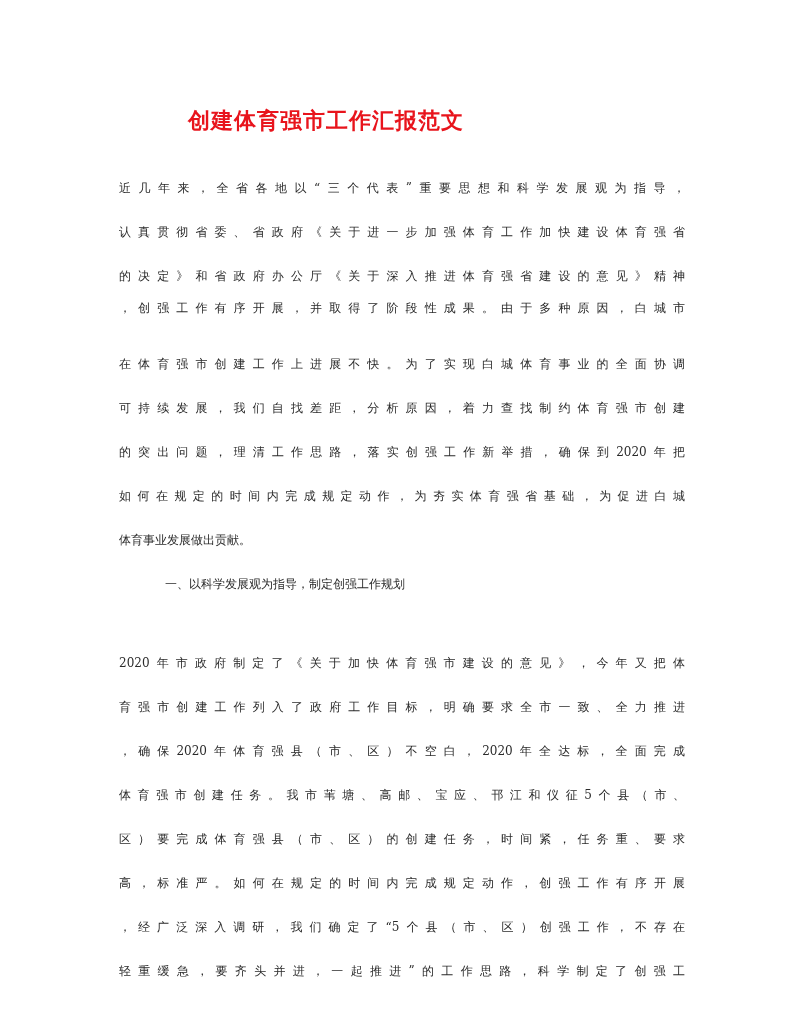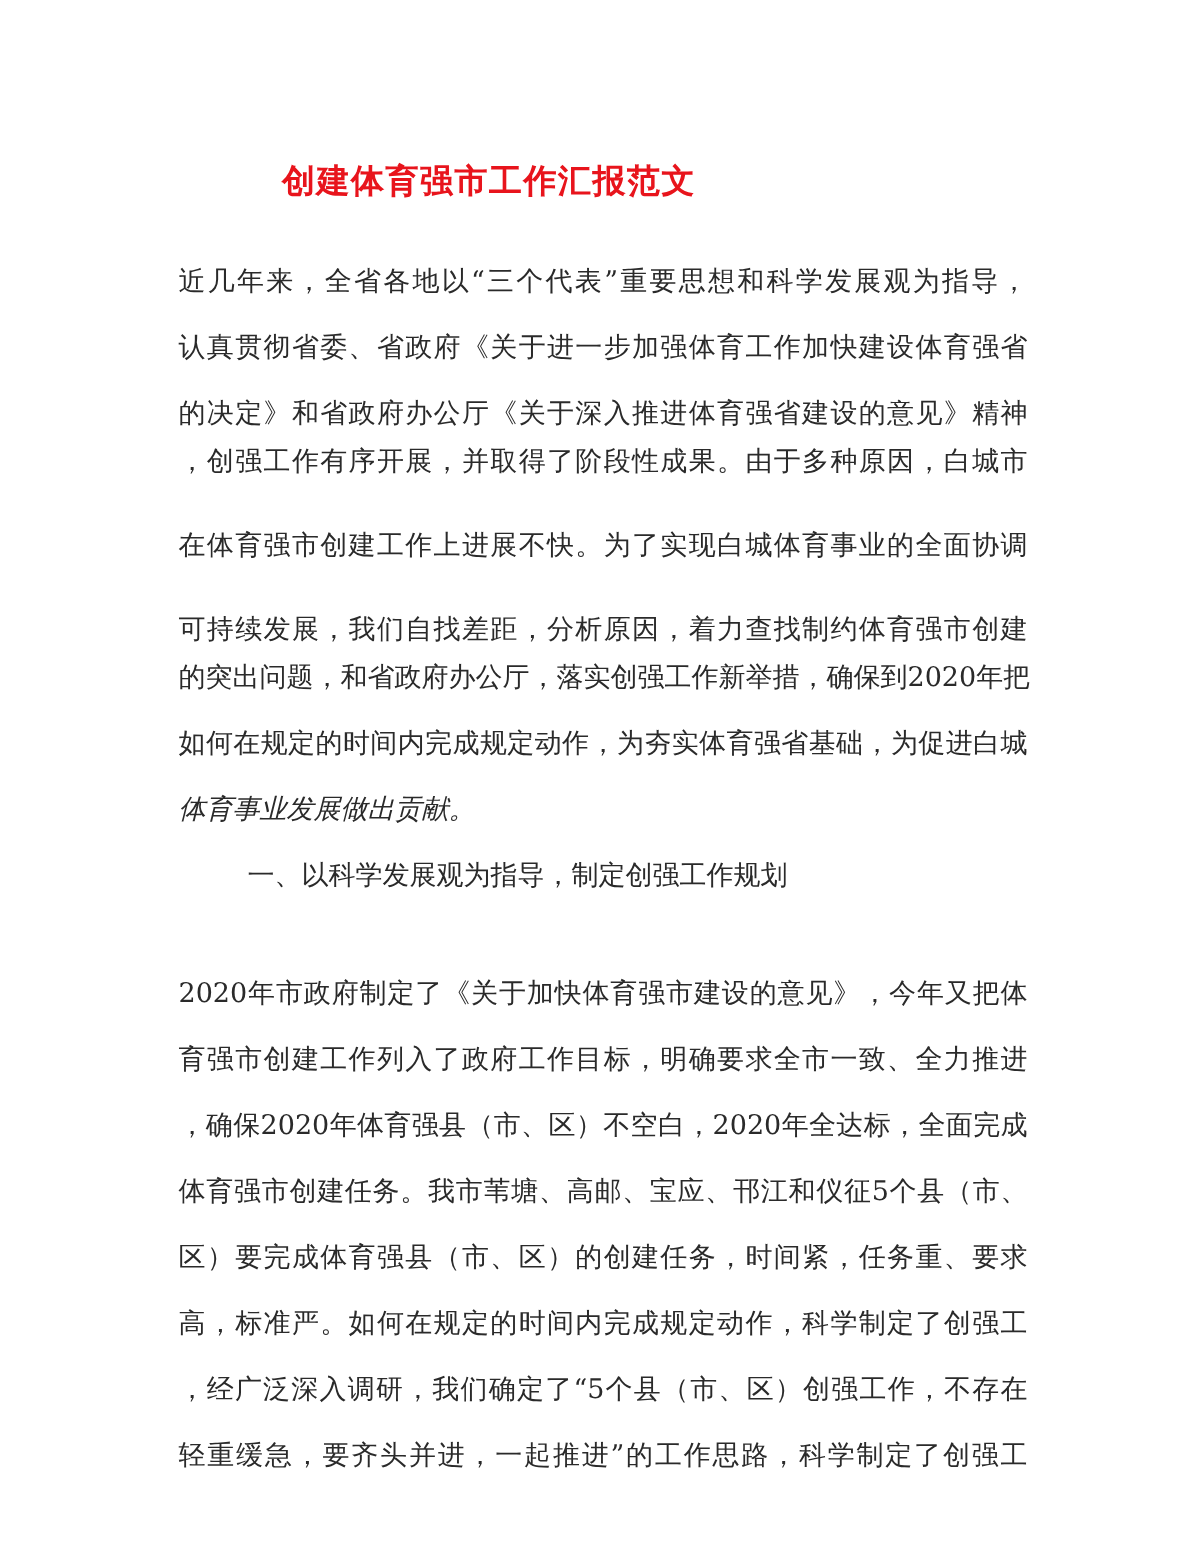--- a/index.html
+++ b/index.html
@@ -1,48 +1,48 @@
 <!DOCTYPE html>
 <html><head>
 <meta charset="utf-8">
 <style>
   html, body { margin: 0; padding: 0; background: #ffffff; }
   body { width: 800px; height: 1035px; position: relative; overflow: hidden;
          font-family: "DejaVu Serif", "Liberation Serif", serif; color: #222; }
   .title { position: absolute; top: 106px; left: 0; width: 652px; text-align: center;
            font-size: 22px; font-weight: bold; color: #e8141c; letter-spacing: 1px;
            font-family: "DejaVu Sans", "Liberation Sans", sans-serif; }
-  .line { position: absolute; left: 119px; width: 566px; font-size: 18px; line-height: 24px;
+  .line { position: absolute; left: 119px; width: 566px; font-size: 12px; line-height: 24px;
           white-space: nowrap; color: #2a2a2a; text-align: justify; text-align-last: justify; }
-  .line.short { text-align-last: left; font-style: italic; }
+  .line.short { text-align-last: left; }
   .line.heading { left: 165px; text-align-last: left; }
 </style>
 </head>
 <body>
 
 <div>
   <div class="title">创建体育强市工作汇报范文</div>
 
   <div>
     <div class="line" style="top:176px">近几年来，全省各地以“三个代表”重要思想和科学发展观为指导，</div>
     <div class="line" style="top:220px">认真贯彻省委、省政府《关于进一步加强体育工作加快建设体育强省</div>
     <div class="line" style="top:264px">的决定》和省政府办公厅《关于深入推进体育强省建设的意见》精神</div>
     <div class="line" style="top:296px">，创强工作有序开展，并取得了阶段性成果。由于多种原因，白城市</div>
     <div class="line" style="top:352px">在体育强市创建工作上进展不快。为了实现白城体育事业的全面协调</div>
-    <div class="line" style="top:408px">可持续发展，我们自找差距，分析原因，着力查找制约体育强市创建</div>
-    <div class="line" style="top:440px">的突出问题，和省政府办公厅，落实创强工作新举措，确保到2020年把</div>
+    <div class="line" style="top:396px">可持续发展，我们自找差距，分析原因，着力查找制约体育强市创建</div>
+    <div class="line" style="top:440px">的突出问题，理清工作思路，落实创强工作新举措，确保到2020年把</div>
     <div class="line" style="top:484px">如何在规定的时间内完成规定动作，为夯实体育强省基础，为促进白城</div>
     <div class="line short" style="top:528px">体育事业发展做出贡献。</div>
   </div>
 
   <div class="line heading" style="top:572px">一、以科学发展观为指导，制定创强工作规划</div>
 
   <div>
     <div class="line" style="top:651px">2020年市政府制定了《关于加快体育强市建设的意见》，今年又把体</div>
     <div class="line" style="top:695px">育强市创建工作列入了政府工作目标，明确要求全市一致、全力推进</div>
     <div class="line" style="top:739px">，确保2020年体育强县（市、区）不空白，2020年全达标，全面完成</div>
     <div class="line" style="top:783px">体育强市创建任务。我市苇塘、高邮、宝应、邗江和仪征5个县（市、</div>
     <div class="line" style="top:827px">区）要完成体育强县（市、区）的创建任务，时间紧，任务重、要求</div>
-    <div class="line" style="top:871px">高，标准严。如何在规定的时间内完成规定动作，科学制定了创强工</div>
+    <div class="line" style="top:871px">高，标准严。如何在规定的时间内完成规定动作，创强工作有序开展</div>
     <div class="line" style="top:915px">，经广泛深入调研，我们确定了“5个县（市、区）创强工作，不存在</div>
     <div class="line" style="top:959px">轻重缓急，要齐头并进，一起推进”的工作思路，科学制定了创强工</div>
   </div>
 </div>
 
 </body></html>

